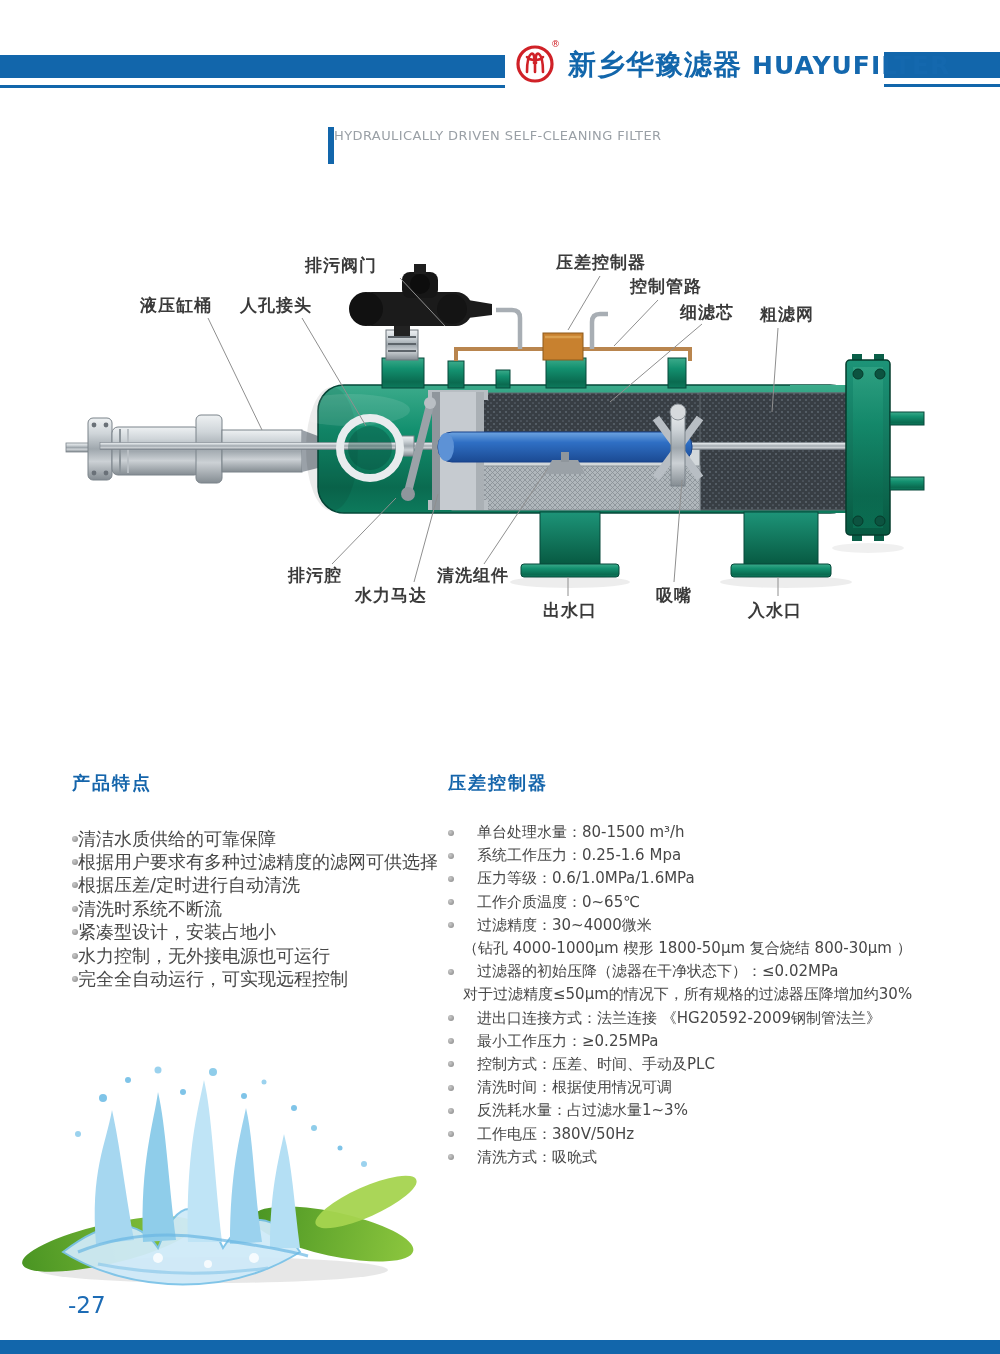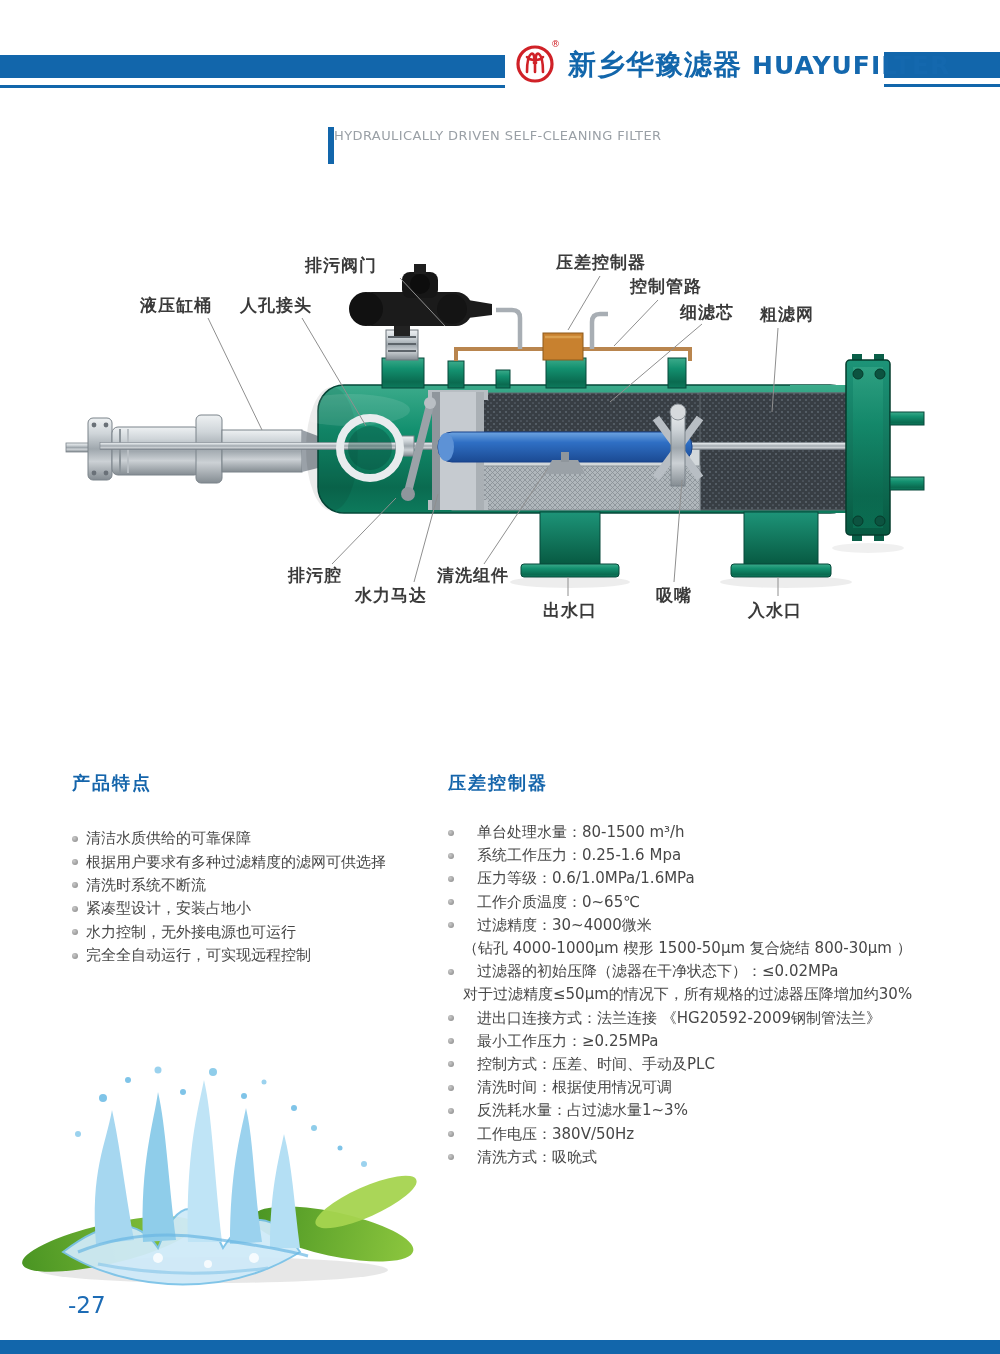--- a/index.html
+++ b/index.html
@@ -22,21 +22,21 @@
   .title-en{margin-left:6px;font-size:13px;color:#9aa0a6;letter-spacing:.4px;margin-top:4px;}
   
   .diagram{position:absolute;left:0;top:230px;}
   .diagram text{font-family:"DejaVu Sans","Liberation Sans",sans-serif;font-size:17px;font-weight:600;
                 fill:#3a3a3a;letter-spacing:1px;}
   .leader{stroke:#8f8f8f;stroke-width:1;}
   
   .section-heading{font-size:18px;font-weight:bold;color:#1565ab;letter-spacing:2px;}
   #features{position:absolute;left:72px;top:771px;width:365px;}
   #features-list{margin-top:32px;}
-  .feat-line{height:23.4px;display:flex;align-items:center;gap:8px;font-size:15px;color:#474747;white-space:nowrap;}
+  .feat-line{height:23.4px;display:flex;align-items:center;font-size:18px;color:#474747;white-space:nowrap;}
   #specs{position:absolute;left:448px;top:771px;width:548px;}
   #specs-list{margin-top:26px;}
   .spec-line{height:23.2px;display:flex;align-items:center;gap:23px;font-size:15px;color:#474747;white-space:nowrap;}
   .spec-line.indent{padding-left:15px;}
   .dot{width:6px;height:6px;border-radius:50%;flex:0 0 6px;
        background:radial-gradient(circle at 35% 35%, #c9c9c9, #848484);}
   
   .page-num{position:absolute;left:68px;top:1292px;font-size:23px;color:#1d6cb5;font-weight:500;}
   .footer-bar{position:absolute;left:0;bottom:0;width:1000px;height:14px;background:#1266ab;}
   .splash{position:absolute;left:8px;top:1052px;}
@@ -268,20 +268,24 @@
         <div class="feat-line">
           <span class="dot"></span>
           <span>清洁水质供给的可靠保障</span>
         </div>
         <div class="feat-line">
           <span class="dot"></span>
           <span>根据用户要求有多种过滤精度的滤网可供选择</span>
         </div>
         <div class="feat-line">
           <span class="dot"></span>
+          <span>根据压差/定时进行自动清洗</span>
+        </div>
+        <div class="feat-line">
+          <span class="dot"></span>
           <span>清洗时系统不断流</span>
         </div>
         <div class="feat-line">
           <span class="dot"></span>
           <span>紧凑型设计，安装占地小</span>
         </div>
         <div class="feat-line">
           <span class="dot"></span>
           <span>水力控制，无外接电源也可运行</span>
         </div>
@@ -309,21 +313,21 @@
         </div>
         <div class="spec-line">
           <span class="dot"></span>
           <span>工作介质温度：0~65℃</span>
         </div>
         <div class="spec-line">
           <span class="dot"></span>
           <span>过滤精度：30~4000微米</span>
         </div>
         <div class="spec-line indent">
-          <span>（钻孔 4000-1000μm  楔形 1500-50μm  复合烧结 800-30μm ）</span>
+          <span>（钻孔 4000-1000μm  楔形 1800-50μm  复合烧结 800-30μm ）</span>
         </div>
         <div class="spec-line">
           <span class="dot"></span>
           <span>过滤器的初始压降（滤器在干净状态下）：≤0.02MPa</span>
         </div>
         <div class="spec-line indent">
           <span>对于过滤精度≤50μm的情况下，所有规格的过滤器压降增加约30%</span>
         </div>
         <div class="spec-line">
           <span class="dot"></span>

